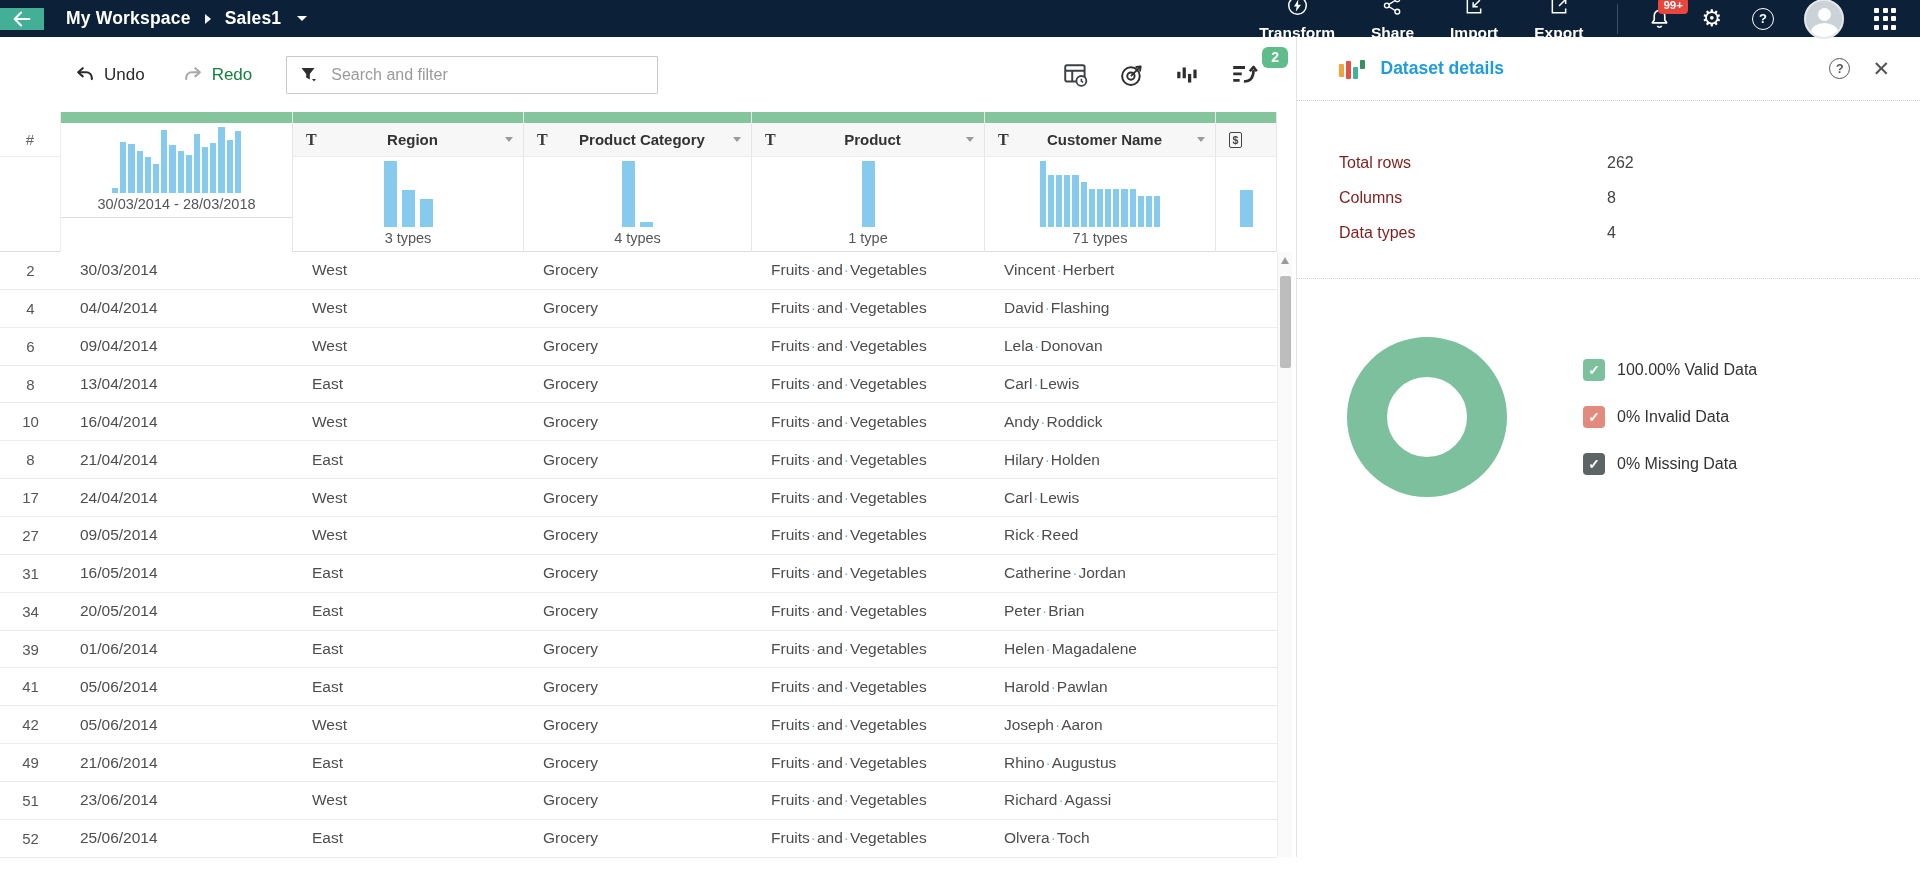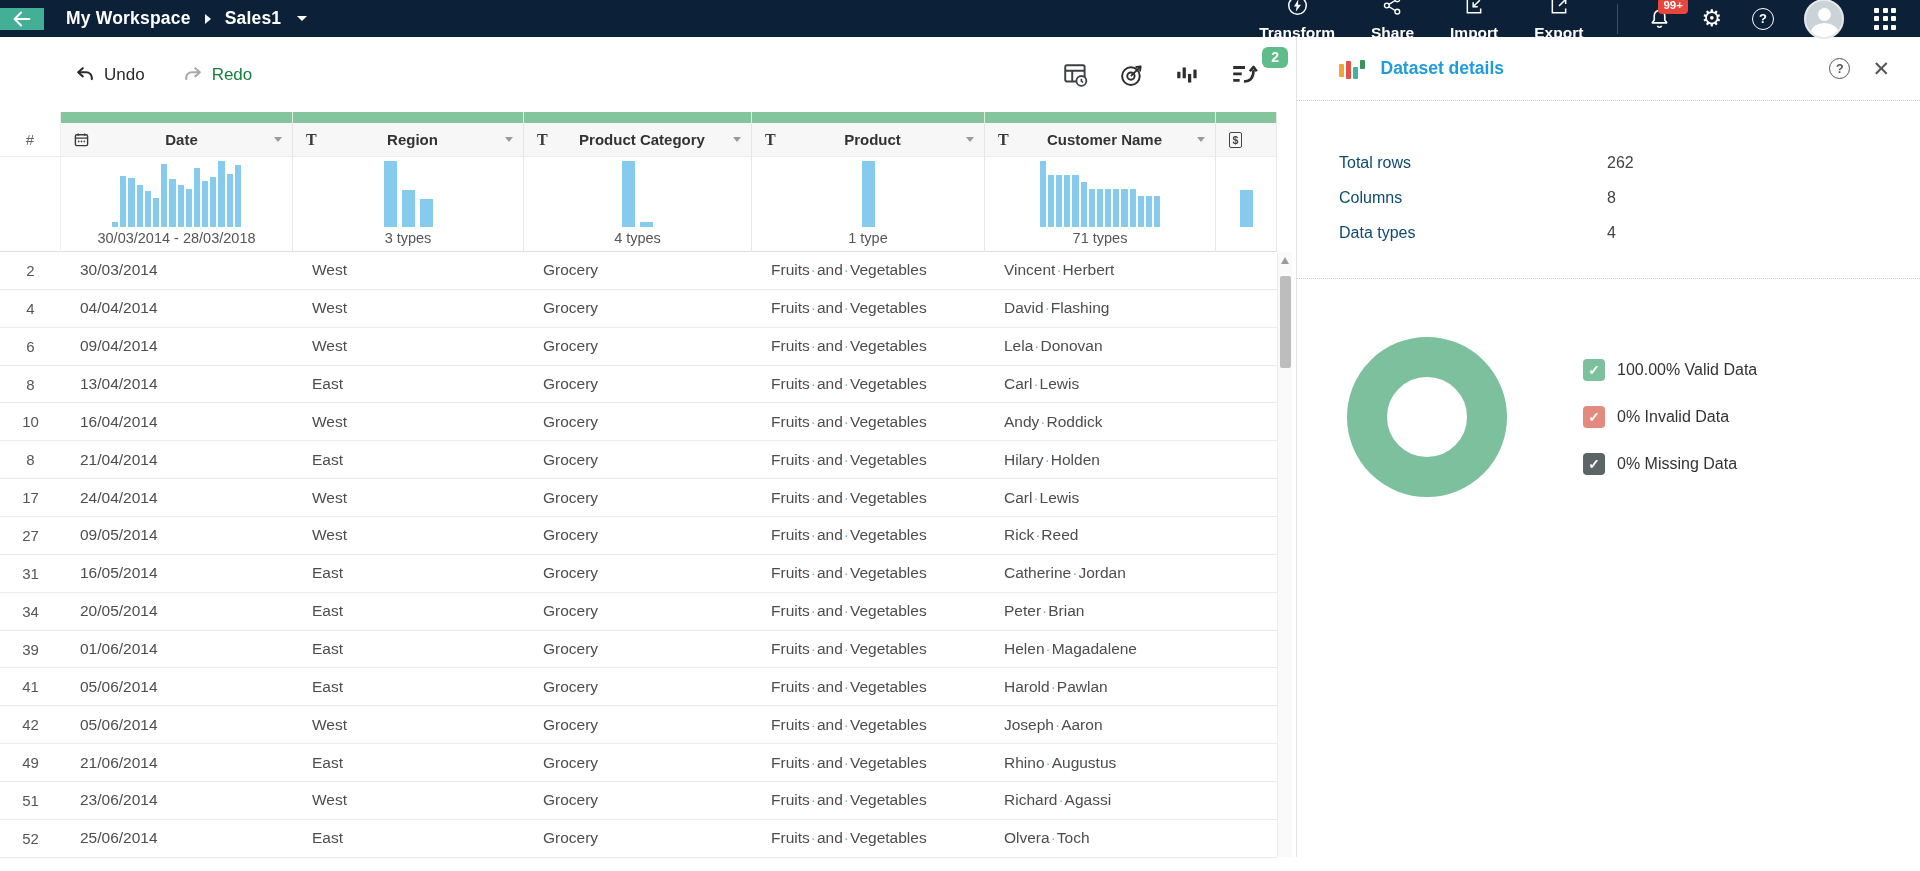--- a/index.html
+++ b/index.html
@@ -79,21 +79,21 @@
   .panel-help { width:21px; height:21px; border:1.5px solid #555; border-radius:50%; color:#555; font-size:12.5px; font-weight:700; display:flex; align-items:center; justify-content:center; cursor:pointer; }
   .panel-close { font-size:21px; color:#555; cursor:pointer; line-height:1; }
   .dotted { border-top:1.5px dotted #cfcfcf; }
   .chart-mini { display:flex; align-items:flex-start; gap:2.5px; height:22px; }
   .chart-mini i { width:4.5px; border-radius:1px; }
 
   .panel-section { padding:0 42px; }
   .sec-heading { font-size:16.5px; font-weight:700; color:#2b2b2b; }
   .ov-rows { margin-top:14px; }
   .ov-row { display:flex; height:35px; align-items:center; font-size:16px; }
-  .ov-label { width:268px; color:#0c4a6e; }
+  .ov-label { width:268px; color:#7f1d1d; }
   .ov-value { color:#444; }
 
   .quality-body { display:flex; align-items:center; margin-top:28px; }
   .donut { width:160px; height:160px; border-radius:50%; border:40px solid #7cc09d; margin-left:8px; }
   .legend { margin-left:76px; display:flex; flex-direction:column; gap:25px; }
   .legend-item { display:flex; align-items:center; gap:12px; font-size:16px; color:#333; }
   .chk { width:22px; height:22px; border-radius:4px; color:#fff; font-size:14px; font-weight:700; display:flex; align-items:center; justify-content:center; cursor:pointer; }
 
   svg { display:block; }
 </style>
@@ -192,20 +192,27 @@
         </svg>
         <span>Undo</span>
       </div>
       <div class="tool-btn disabled" style="margin-left:38px">
         <svg width="20" height="20" viewBox="0 0 22 22">
           <path d="M13.5 3.5 L18.5 8 L13.5 12.5" fill="none" stroke="#a9a9a9" stroke-width="2.3" stroke-linecap="round" stroke-linejoin="round"></path>
           <path d="M17.8 8 H9.5 a6 6 0 0 0 -6 6 v1.5" fill="none" stroke="#a9a9a9" stroke-width="2.3" stroke-linecap="round"></path>
         </svg>
         <span>Redo</span>
       </div>
+      <div class="search-wrap">
+        <svg class="search-funnel" width="20" height="20" viewBox="0 0 20 20">
+          <path d="M2.5 3 H15.5 L10.8 9 V14.5 L7.2 12.5 V9 Z" fill="#2e2e2e"></path>
+          <path d="M13 14 L17 14 L15 16.5 Z" fill="#2e2e2e"></path>
+        </svg>
+        <input type="text" value="" placeholder="Search and filter" style="">
+      </div>
       <div class="tb-icons">
         <div class="tb-icon">
           <svg width="28" height="28" viewBox="0 0 26 26">
             <rect x="3" y="4" width="18" height="15" rx="1.5" fill="none" stroke="#3c4043" stroke-width="1.8"></rect>
             <path d="M3 9 H21 M9.5 9 V19" stroke="#3c4043" stroke-width="1.8"></path>
             <circle cx="18" cy="18.5" r="4.6" fill="#fff" stroke="#3c4043" stroke-width="1.7"></circle>
             <path d="M18 16.5 V18.7 L19.6 19.8" fill="none" stroke="#3c4043" stroke-width="1.5"></path>
           </svg>
         </div>
         <div class="tb-icon">
@@ -240,33 +247,20 @@
           <div class="th nostrip">
             <div class="strip"></div>
             <div class="th-label">
               <span>#</span>
             </div>
             <div class="hist" style="gap: 5px;"></div>
             <div class="th-summary"></div>
           </div>
           <div class="th">
             <div class="strip"></div>
-            <div class="th-label">
-              <span>
-                <svg width="15" height="15" viewBox="0 0 16 16">
-                  <rect x="1.5" y="3" width="13" height="11.5" rx="1.5" fill="none" stroke="#3a3a3a" stroke-width="1.5"></rect>
-                  <path d="M4.5 1.5 V4 M11.5 1.5 V4 M1.5 6.5 H14.5" stroke="#3a3a3a" stroke-width="1.5"></path>
-                  <circle cx="5" cy="10" r=".9" fill="#3a3a3a"></circle>
-                  <circle cx="8" cy="10" r=".9" fill="#3a3a3a"></circle>
-                  <circle cx="11" cy="10" r=".9" fill="#3a3a3a"></circle>
-                </svg>
-              </span>
-              <span class="th-name">Date</span>
-              <span class="caret"></span>
-            </div>
             <div class="hist" style="gap: 2px;">
               <div class="bar" style="width: 6.2px; height: 5.28px;"></div>
               <div class="bar" style="width: 6.2px; height: 51.48px;"></div>
               <div class="bar" style="width: 6.2px; height: 49.5px;"></div>
               <div class="bar" style="width: 6.2px; height: 42.24px;"></div>
               <div class="bar" style="width: 6.2px; height: 36.3px;"></div>
               <div class="bar" style="width: 6.2px; height: 29.04px;"></div>
               <div class="bar" style="width: 6.2px; height: 63.36px;"></div>
               <div class="bar" style="width: 6.2px; height: 48.18px;"></div>
               <div class="bar" style="width: 6.2px; height: 42.24px;"></div>

